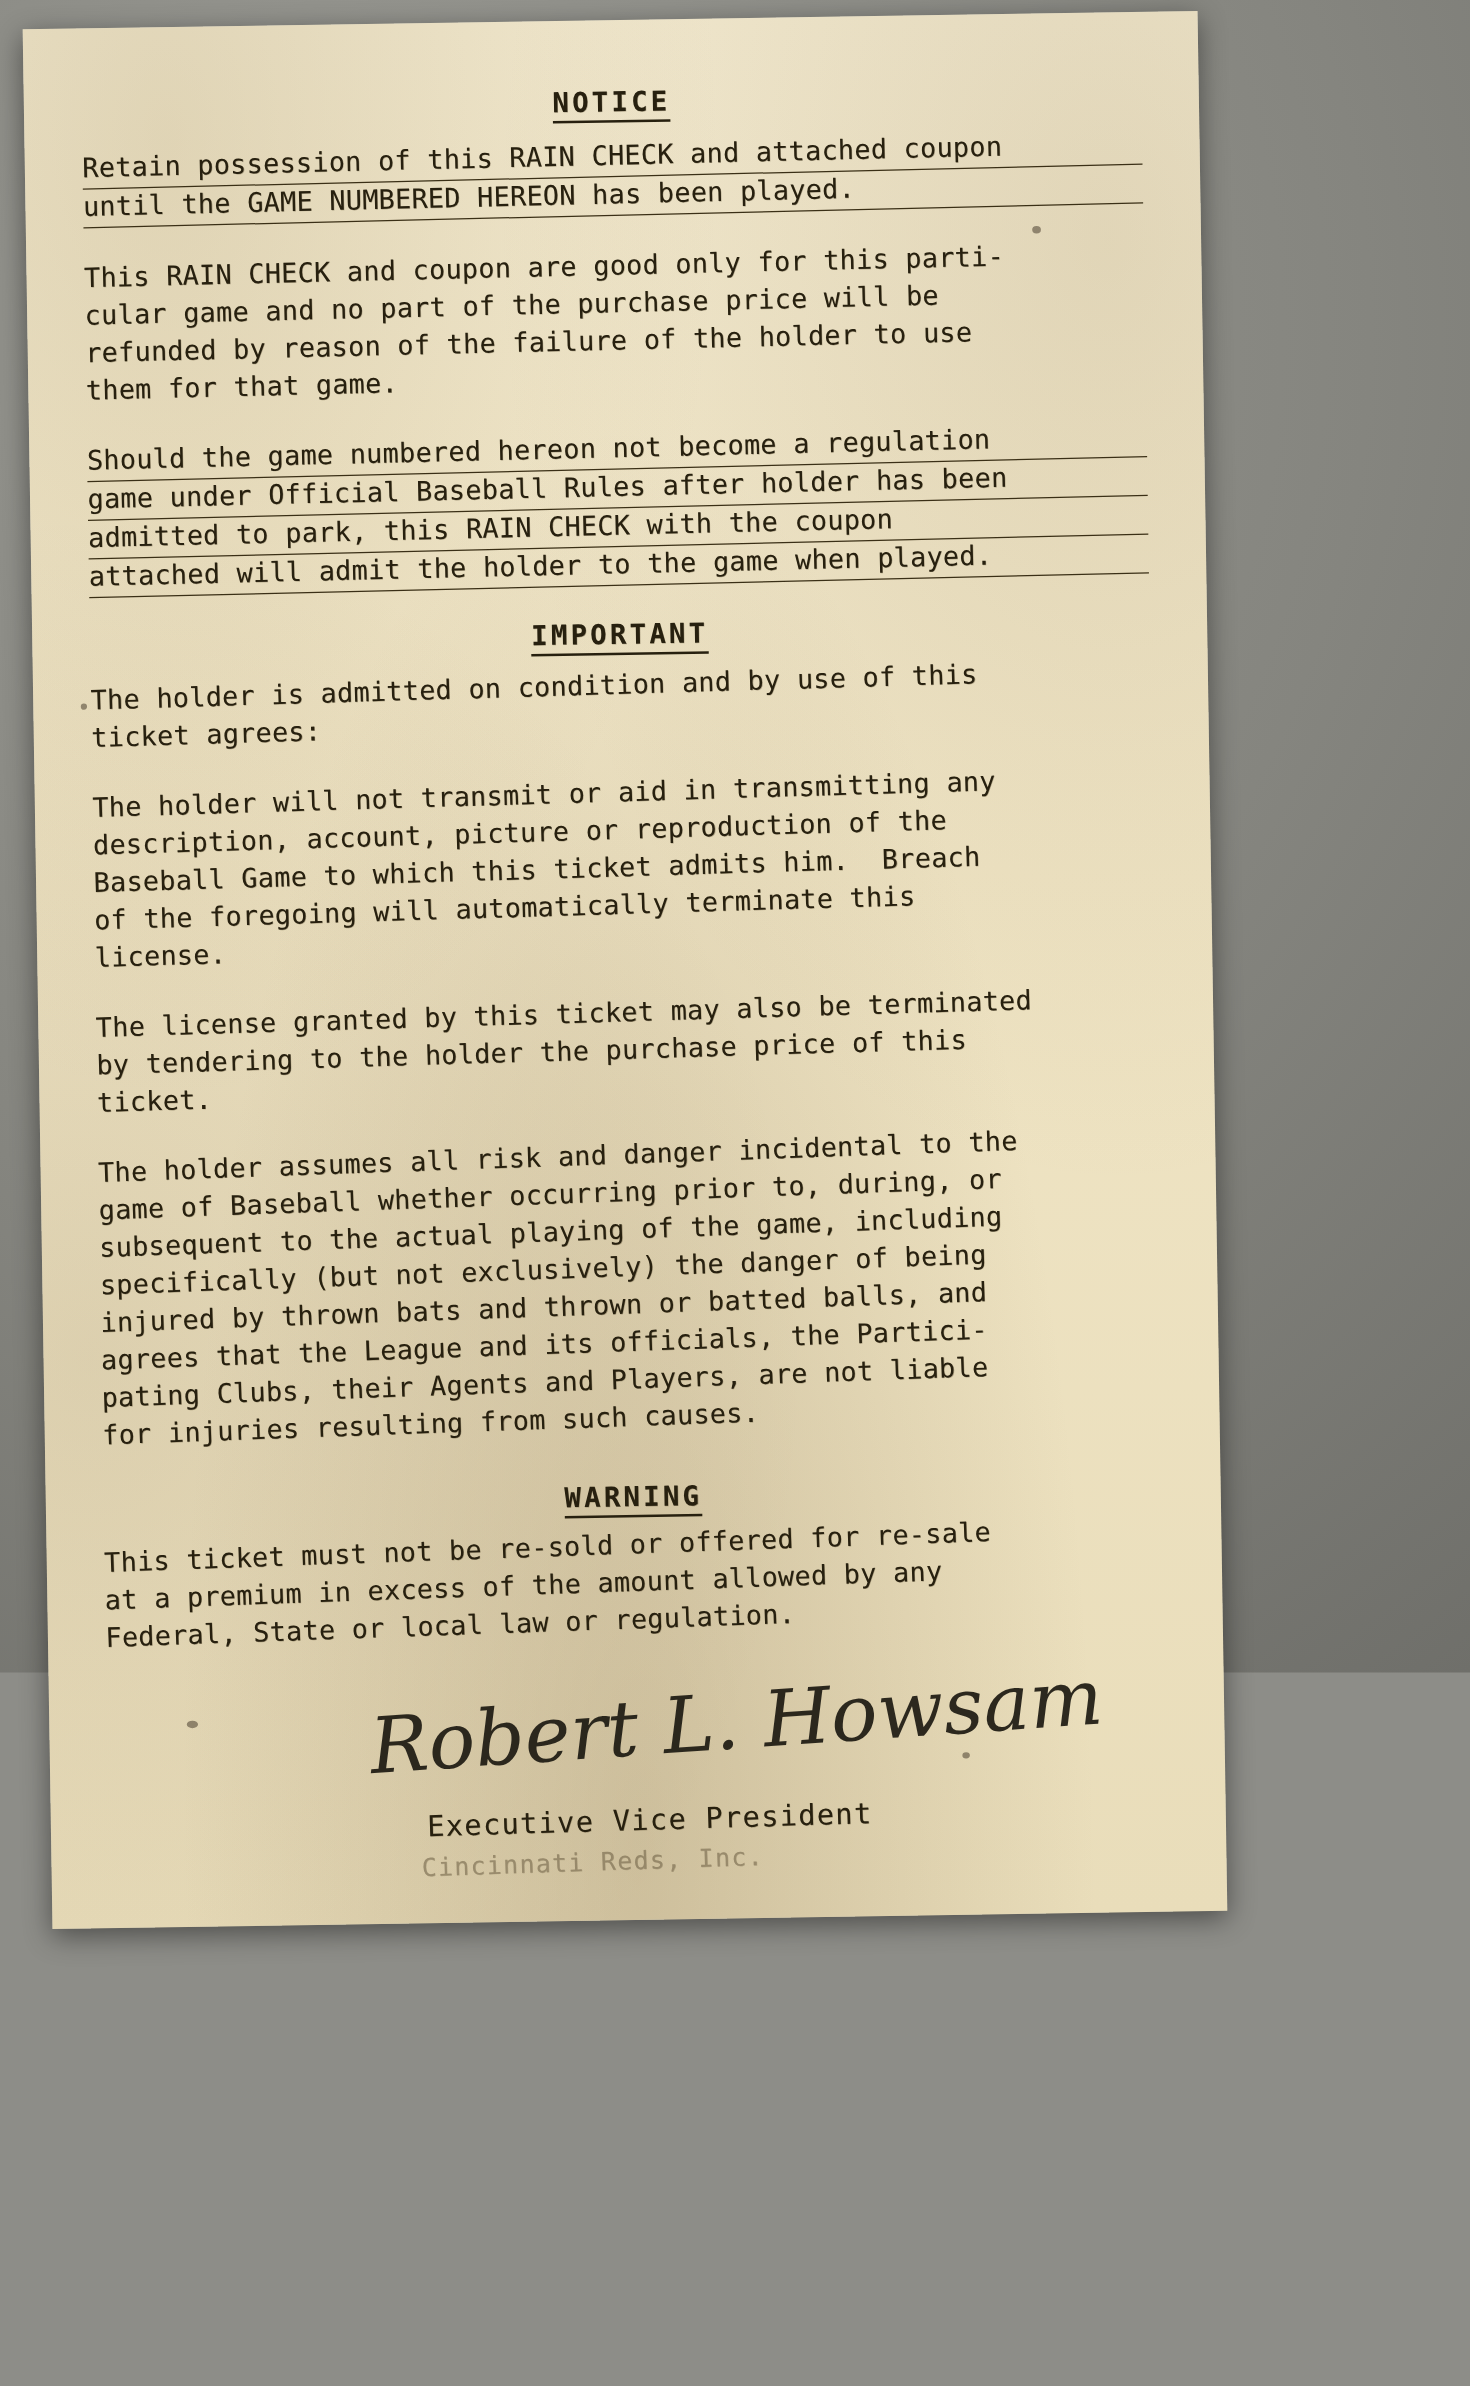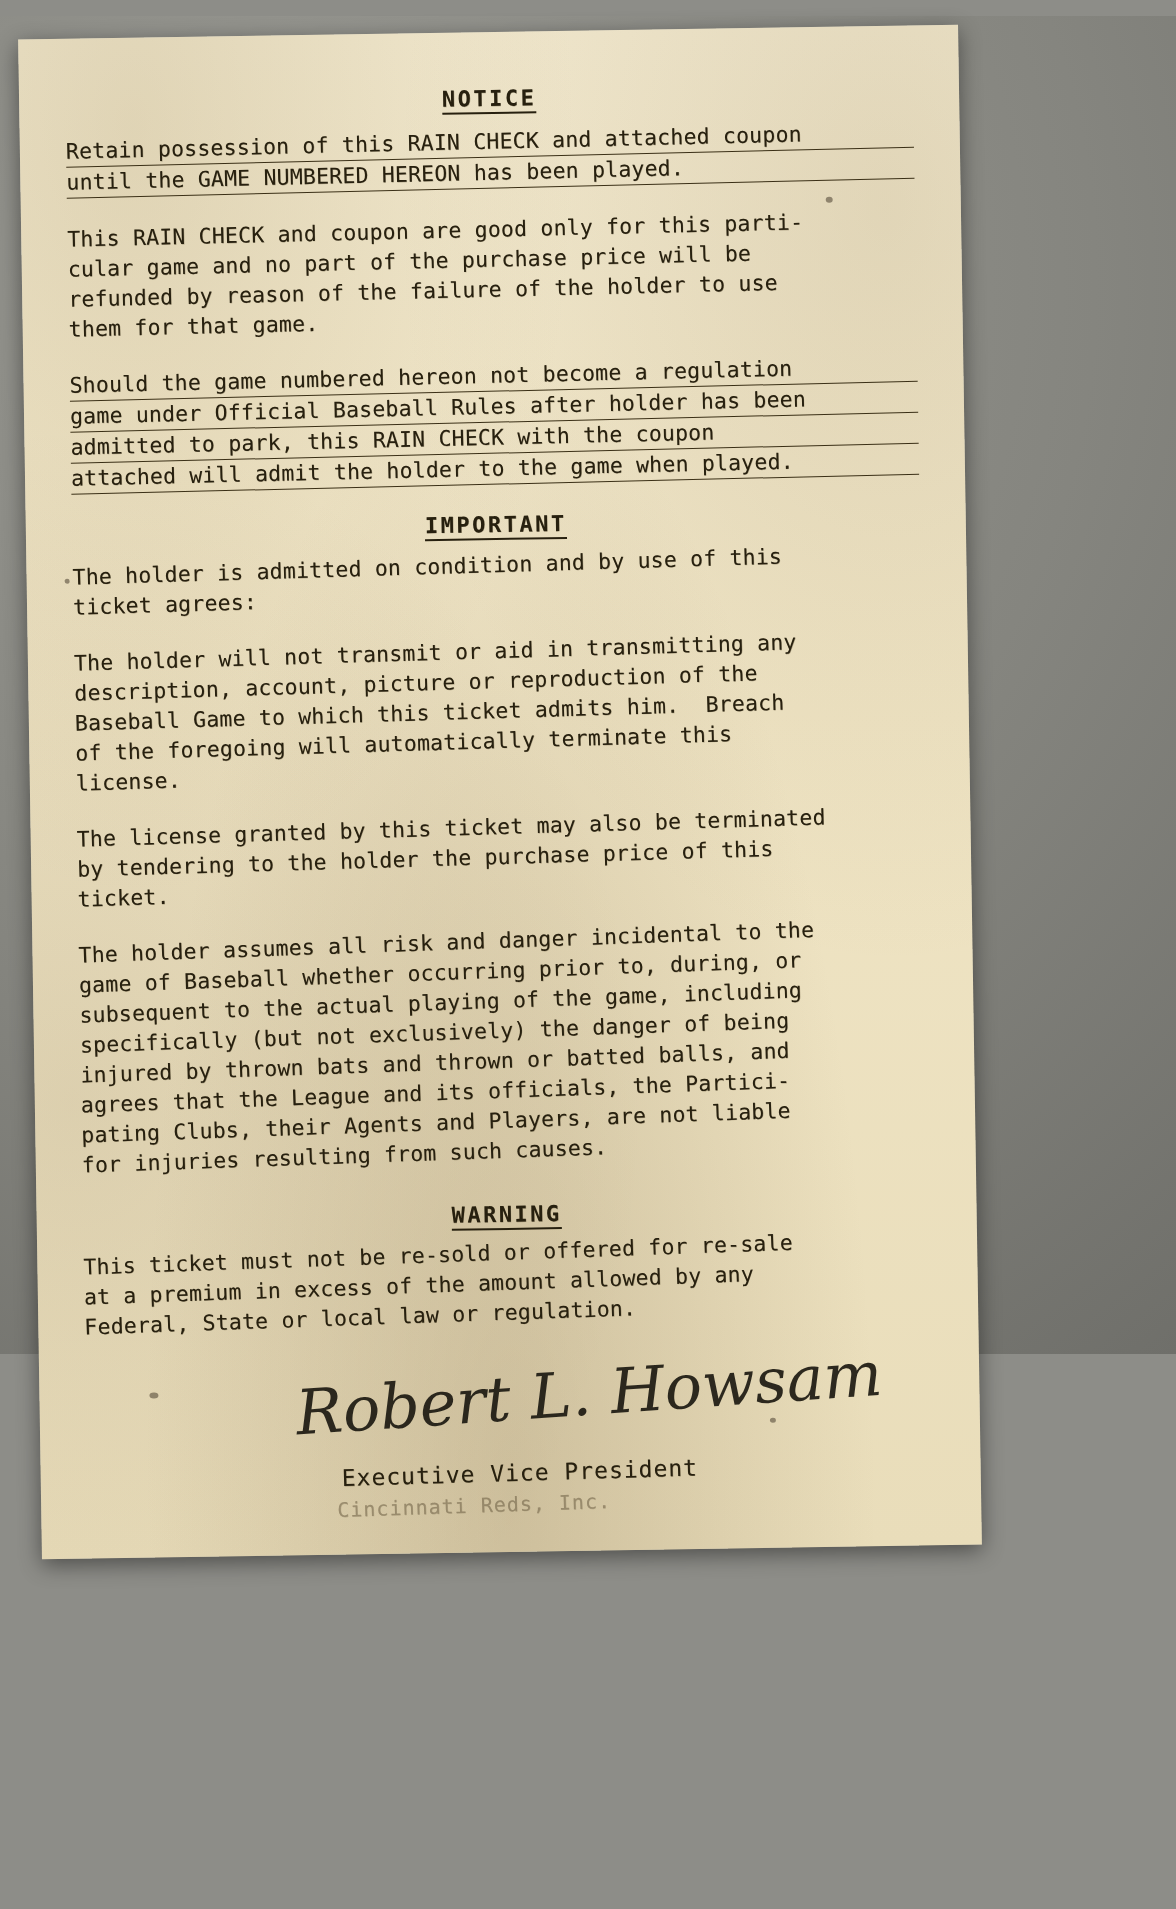--- a/index.html
+++ b/index.html
@@ -14,21 +14,20 @@
     font-family: "DejaVu Sans Mono", monospace;
   }
 
   
   #photo {
     position: relative;
     width: 1176px;
     height: 1338px;
     background:
       radial-gradient(circle at 30% 20%, #9a9a94 0%, #85857f 55%, #6f6f6a 100%);
-    margin-top: 16px;
   }
 
   
   #ticket {
     position: absolute;
     left: 30px;
     top: 16px;
     width: 940px;
     height: 1520px;
     background:

